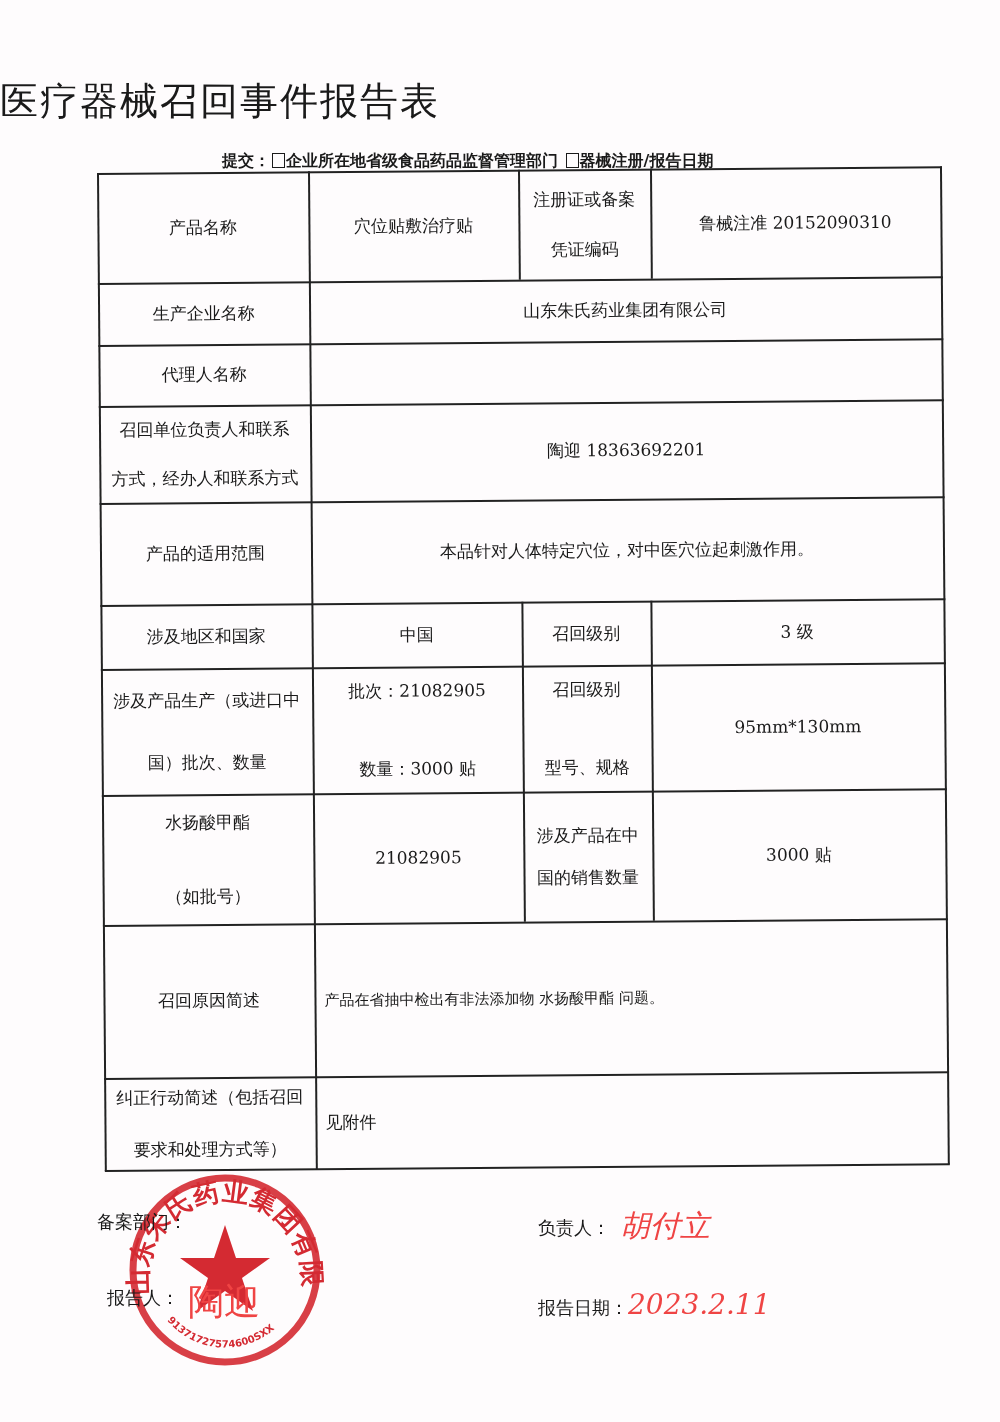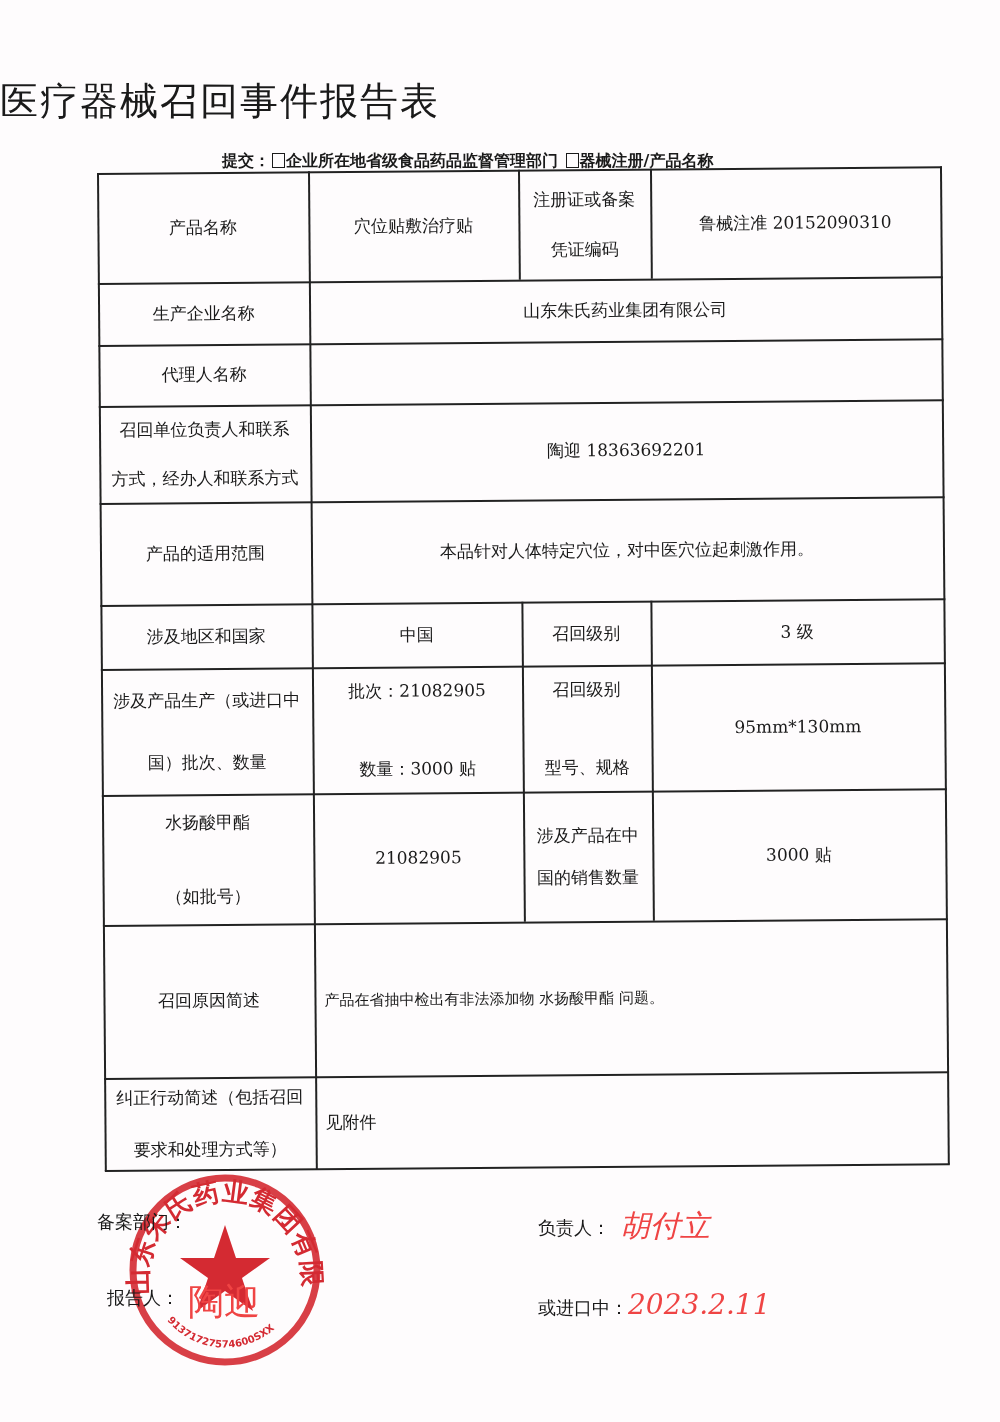--- a/index.html
+++ b/index.html
@@ -34,21 +34,21 @@
   .sig { font-family: "DejaVu Serif", serif; font-style: italic; font-size: 30px; color: #ef4444; }
   .seal { position: absolute; left: 120px; top: 1170px; width: 210px; height: 200px; }
 </style>
 </head>
 <body>
 
 <div class="title">医疗器械召回事件报告表</div>
 
 <div class="submit">
   <span>提交：</span><span class="box"></span><span>企业所在地省级食品药品监督管理部门</span>
-  <span class="box"></span><span>器械注册/产品名称</span>
+  <span class="box"></span><span>器械注册/报告日期</span>
 </div>
 
 <div class="tbl">
 
   <div class="hl" style="top:0;left:0;width:845px"></div>
   <div class="hl" style="top:110px;left:0;width:845px"></div>
   <div class="hl" style="top:172px;left:0;width:845px"></div>
   <div class="hl" style="top:233px;left:0;width:845px"></div>
   <div class="hl" style="top:330px;left:0;width:845px"></div>
   <div class="hl" style="top:432px;left:0;width:845px"></div>
@@ -143,14 +143,14 @@
   </text>
   <polygon points="105,55 116,88 150,88 122,108 133,141 105,121 77,141 88,108 60,88 94,88" fill="#d42a32"></polygon>
 </svg>
 
 <div class="footer" style="left:97px;top:1210px">备案部门：</div>
 <div class="footer" style="left:107px;top:1286px">报告人：</div>
 <div class="footer sig" style="left:188px;top:1278px;font-style:normal;font-size:36px">陶迎</div>
 
 <div class="footer" style="left:538px;top:1216px">负责人：</div>
 <div class="footer sig" style="left:620px;top:1206px">胡付立</div>
-<div class="footer" style="left:538px;top:1296px">或进口中：</div>
+<div class="footer" style="left:538px;top:1296px">报告日期：</div>
 <div class="footer sig" style="left:628px;top:1288px;font-size:28px">2023.2.11</div>
 
 </body></html>

